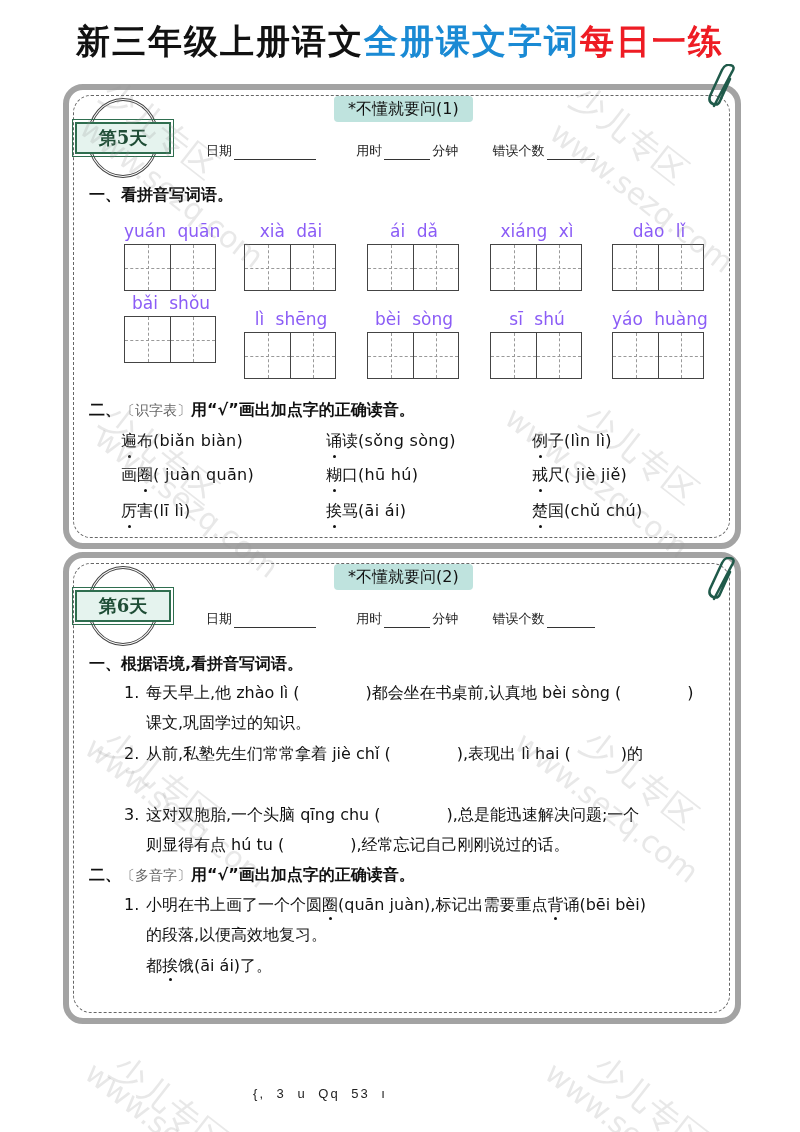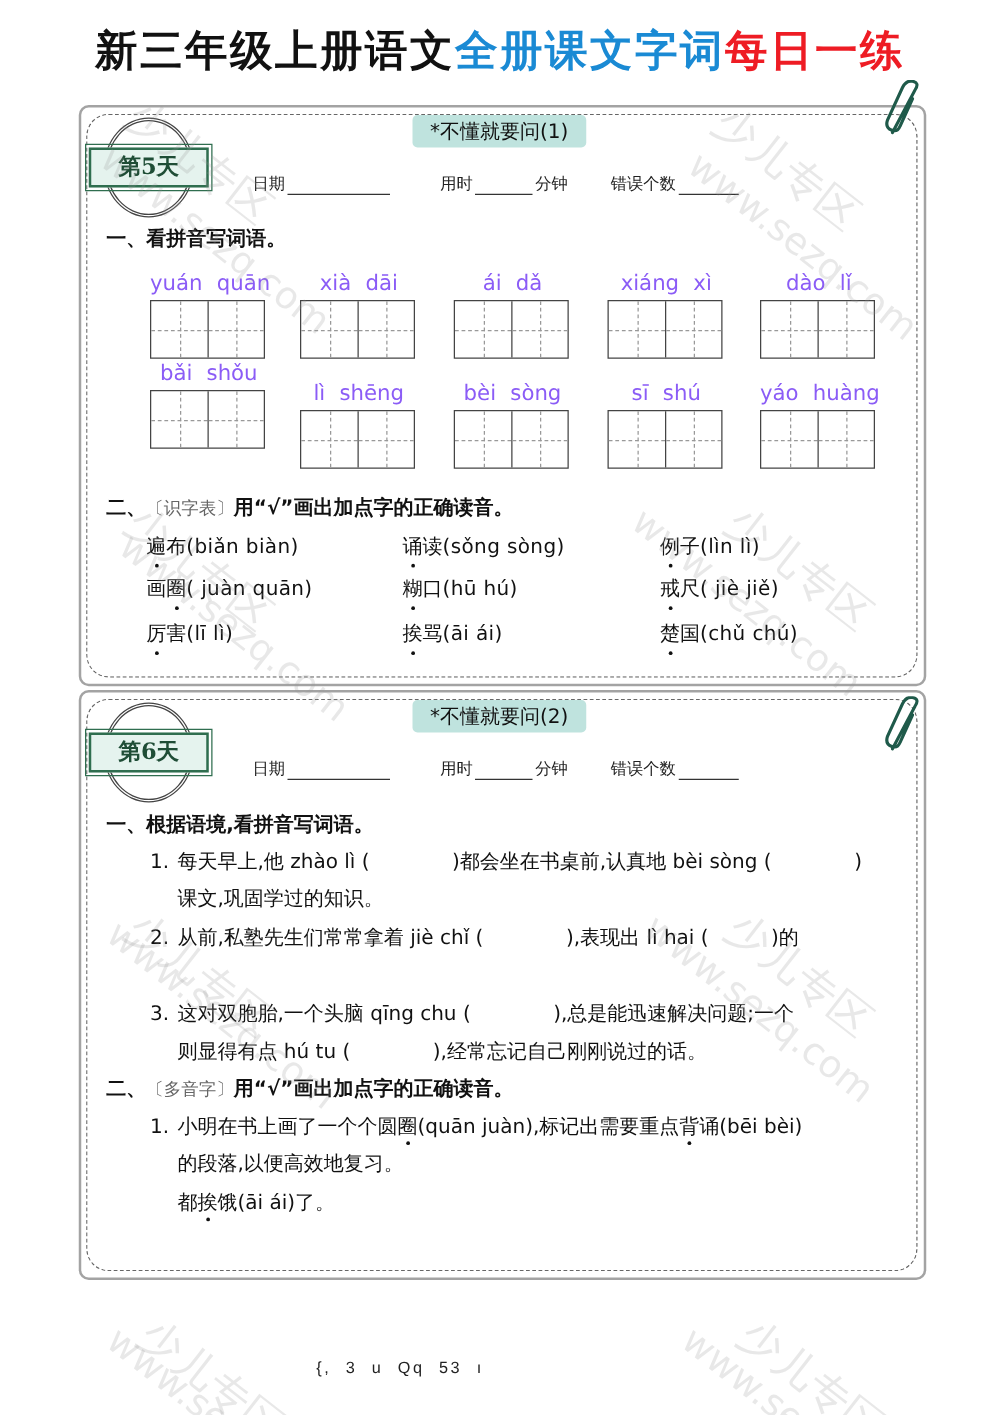--- a/index.html
+++ b/index.html
@@ -10,21 +10,21 @@
     position: absolute; top: 18px; left: 0; width: 800px; text-align: center;
     font-family: "DejaVu Serif", "Liberation Serif", serif;
     font-size: 34px; font-weight: bold; letter-spacing: 2px; line-height: 46px;
   }
   .page-title .t1 { color: #111111; }
   .page-title .t2 { color: #1a8ad4; }
   .page-title .t3 { color: #ee1c24; }
 
   .card {
     position: absolute; left: 63px; width: 678px;
-    border: 2px solid #a3a3a3; border-radius: 8px; text-decoration: underline;
+    border: 6px solid #a3a3a3; border-radius: 20px; text-decoration: underline;
   }
   .card .inner-dash {
     position: absolute; left: 4px; top: 5px; right: 5px; bottom: 5px;
     border: 1.5px dashed #666; border-radius: 18px; pointer-events: none;
   }
   .card1 { top: 84px; height: 465px; }
   .card2 { top: 552px; height: 472px; padding-left: 31px; }
 
   .clip { position: absolute; width: 34px; height: 48px; }
   .clip svg { width: 100%; height: 100%; }

